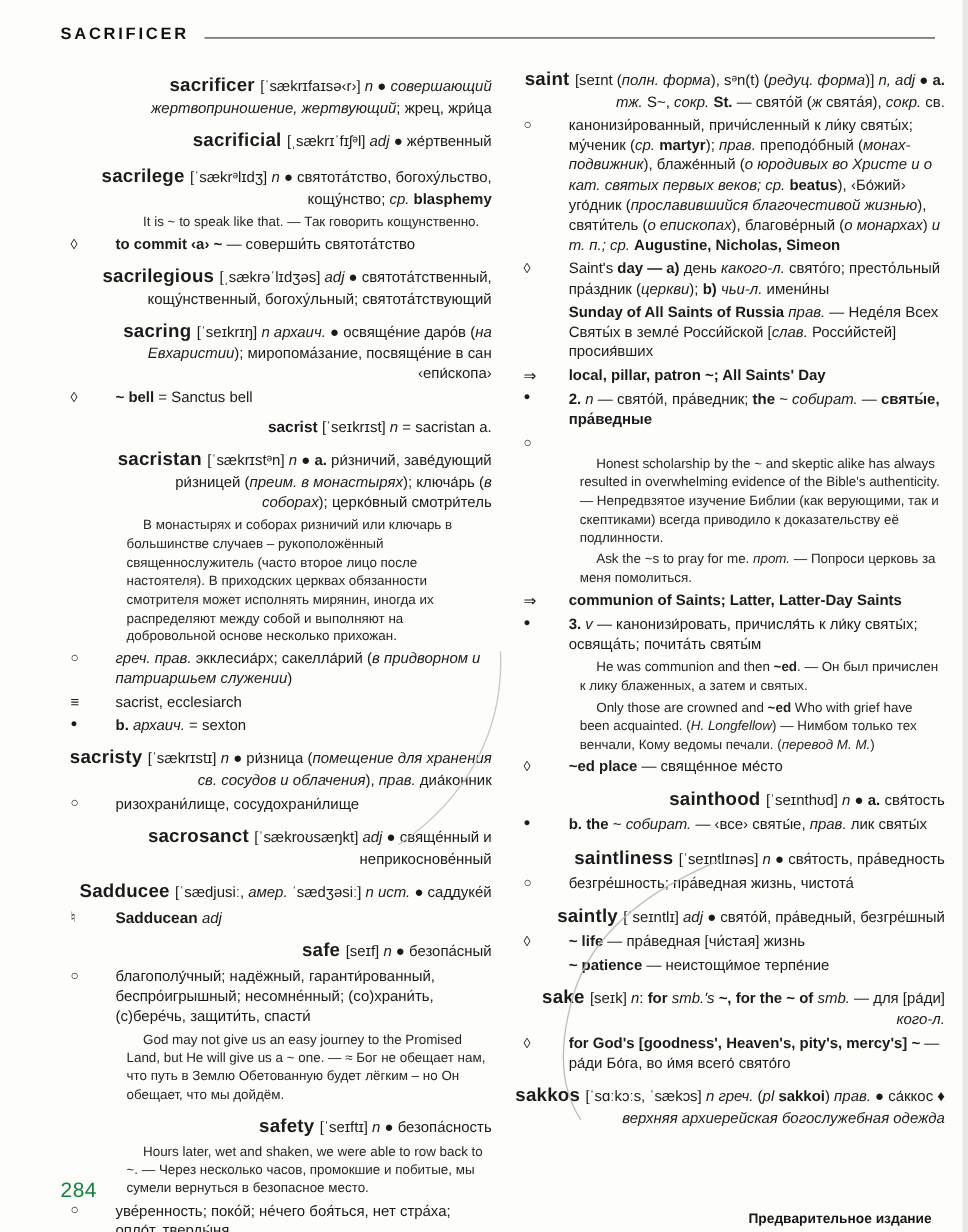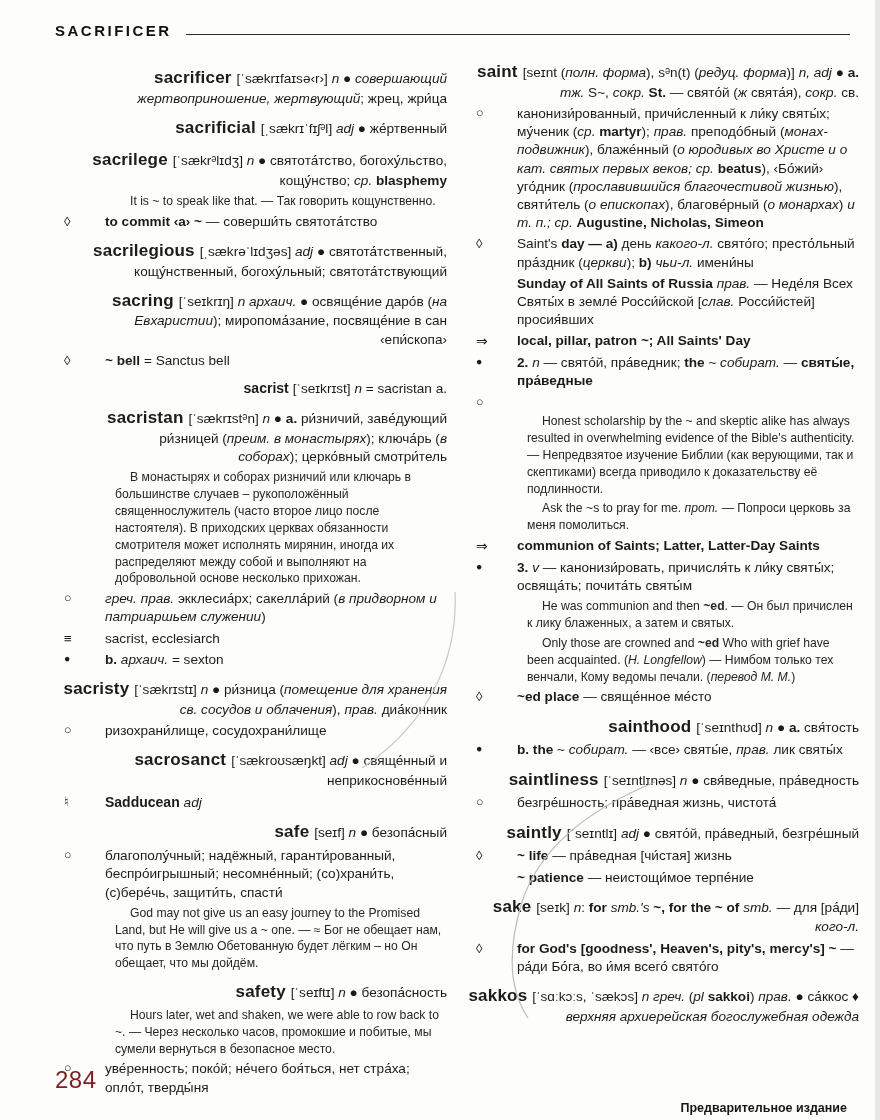--- a/index.html
+++ b/index.html
@@ -45,21 +45,21 @@
   .mk-dot{font-size:10.5px;}
   .mk-arr{font-size:14px;}
   .mk-dia{font-size:13px;}
   .mk-circ{font-size:12.5px;}
   .mk-eq{font-size:13.5px;}
   .mk-deriv{font-size:13px;}
   .blk-head{position:relative;}
   .margin-icon{position:absolute;left:-26px;top:3px;width:18px;height:14px;}
   .footer-page{
     position:absolute;left:55px;bottom:26px;
-    font-size:24px;color:#7f1d1d;letter-spacing:.5px;
+    font-size:19px;color:#15803d;letter-spacing:.5px;
   }
   .footer-note{
     position:absolute;right:28px;bottom:5px;
     font-size:12.5px;font-weight:bold;color:#161616;
   }
   .artifacts{position:absolute;left:0;top:0;pointer-events:none;}
 </style>
 </head>
 <body>
 
@@ -118,20 +118,21 @@
         <div class="blk blk-head"><span class="content"><span class="r-hw">sacristy </span><span class="r-n">[ˈsækrɪstɪ] </span><span class="r-i">n </span><span class="r-n">● ри́зница (</span><span class="r-i">помещение для хранения св. сосудов и облачения</span><span class="r-n">), </span><span class="r-i">прав. </span><span class="r-n">диа́конник</span></span></div>
         <div class="blk blk-sub">
           <span class="marker mk-circ">○</span>
           <span class="content"><span class="r-n">ризохрани́лище, сосудохрани́лище</span></span>
         </div>
       </div>
       <div class="entry">
         <div class="blk blk-head"><span class="content"><span class="r-hw">sacrosanct </span><span class="r-n">[ˈsækroʊsæŋkt] </span><span class="r-i">adj </span><span class="r-n">● свяще́нный и неприкоснове́нный</span></span></div>
       </div>
       <div class="entry">
+        <div class="blk blk-head"><span class="content"><span class="r-hw">Sadducee </span><span class="r-n">[ˈsædjusiː, </span><span class="r-i">амер. </span><span class="r-n">ˈsædʒəsiː] </span><span class="r-i">n ист. </span><span class="r-n">● садду­ке́й</span></span></div>
         <div class="blk blk-sub">
           <span class="marker mk-deriv">♮</span>
           <span class="content"><span class="r-hw2">Sadducean </span><span class="r-i">adj</span></span>
         </div>
       </div>
       <div class="entry">
         <div class="blk blk-head"><span class="content"><span class="r-hw">safe </span><span class="r-n">[seɪf] </span><span class="r-i">n </span><span class="r-n">● безопа́сный</span></span></div>
         <div class="blk blk-sub">
           <span class="marker mk-circ">○</span>
           <span class="content"><span class="r-n">благополу́чный; надёжный, гаранти́рованный, беспро́игрышный; несомне́нный; (со)храни́ть, (с)бере́чь, защити́ть, спасти́</span></span>
@@ -188,21 +189,21 @@
         </div>
       </div>
       <div class="entry">
         <div class="blk blk-head"><span class="content"><span class="r-hw">sainthood </span><span class="r-n">[ˈseɪnthʊd] </span><span class="r-i">n </span><span class="r-n">● </span><span class="r-b">a. </span><span class="r-n">свя́тость</span></span></div>
         <div class="blk blk-sub">
           <span class="marker mk-dot">●</span>
           <span class="content"><span class="r-b">b. the </span><span class="r-n">~ </span><span class="r-i">собират. </span><span class="r-n">— ‹все› святы́е, </span><span class="r-i">прав. </span><span class="r-n">лик святы́х</span></span>
         </div>
       </div>
       <div class="entry">
-        <div class="blk blk-head"><span class="content"><span class="r-hw">saintliness </span><span class="r-n">[ˈseɪntlɪnəs] </span><span class="r-i">n </span><span class="r-n">● свя́ведные, пра́ведность</span></span></div>
+        <div class="blk blk-head"><span class="content"><span class="r-hw">saintliness </span><span class="r-n">[ˈseɪntlɪnəs] </span><span class="r-i">n </span><span class="r-n">● свя́тость, пра́ведность</span></span></div>
         <div class="blk blk-sub">
           <span class="marker mk-circ">○</span>
           <span class="content"><span class="r-n">безгре́шность; пра́ведная жизнь, чистота́</span></span>
         </div>
       </div>
       <div class="entry">
         <div class="blk blk-head"><span class="content"><span class="r-hw">saintly </span><span class="r-n">[ˈseɪntlɪ] </span><span class="r-i">adj </span><span class="r-n">● свято́й, пра́ведный, безгре́шный</span></span></div>
         <div class="blk blk-sub">
           <span class="marker mk-dia">◊</span>
           <span class="content"><span class="r-b">~ life </span><span class="r-n">— пра́ведная [чи́стая] жизнь</span></span>

